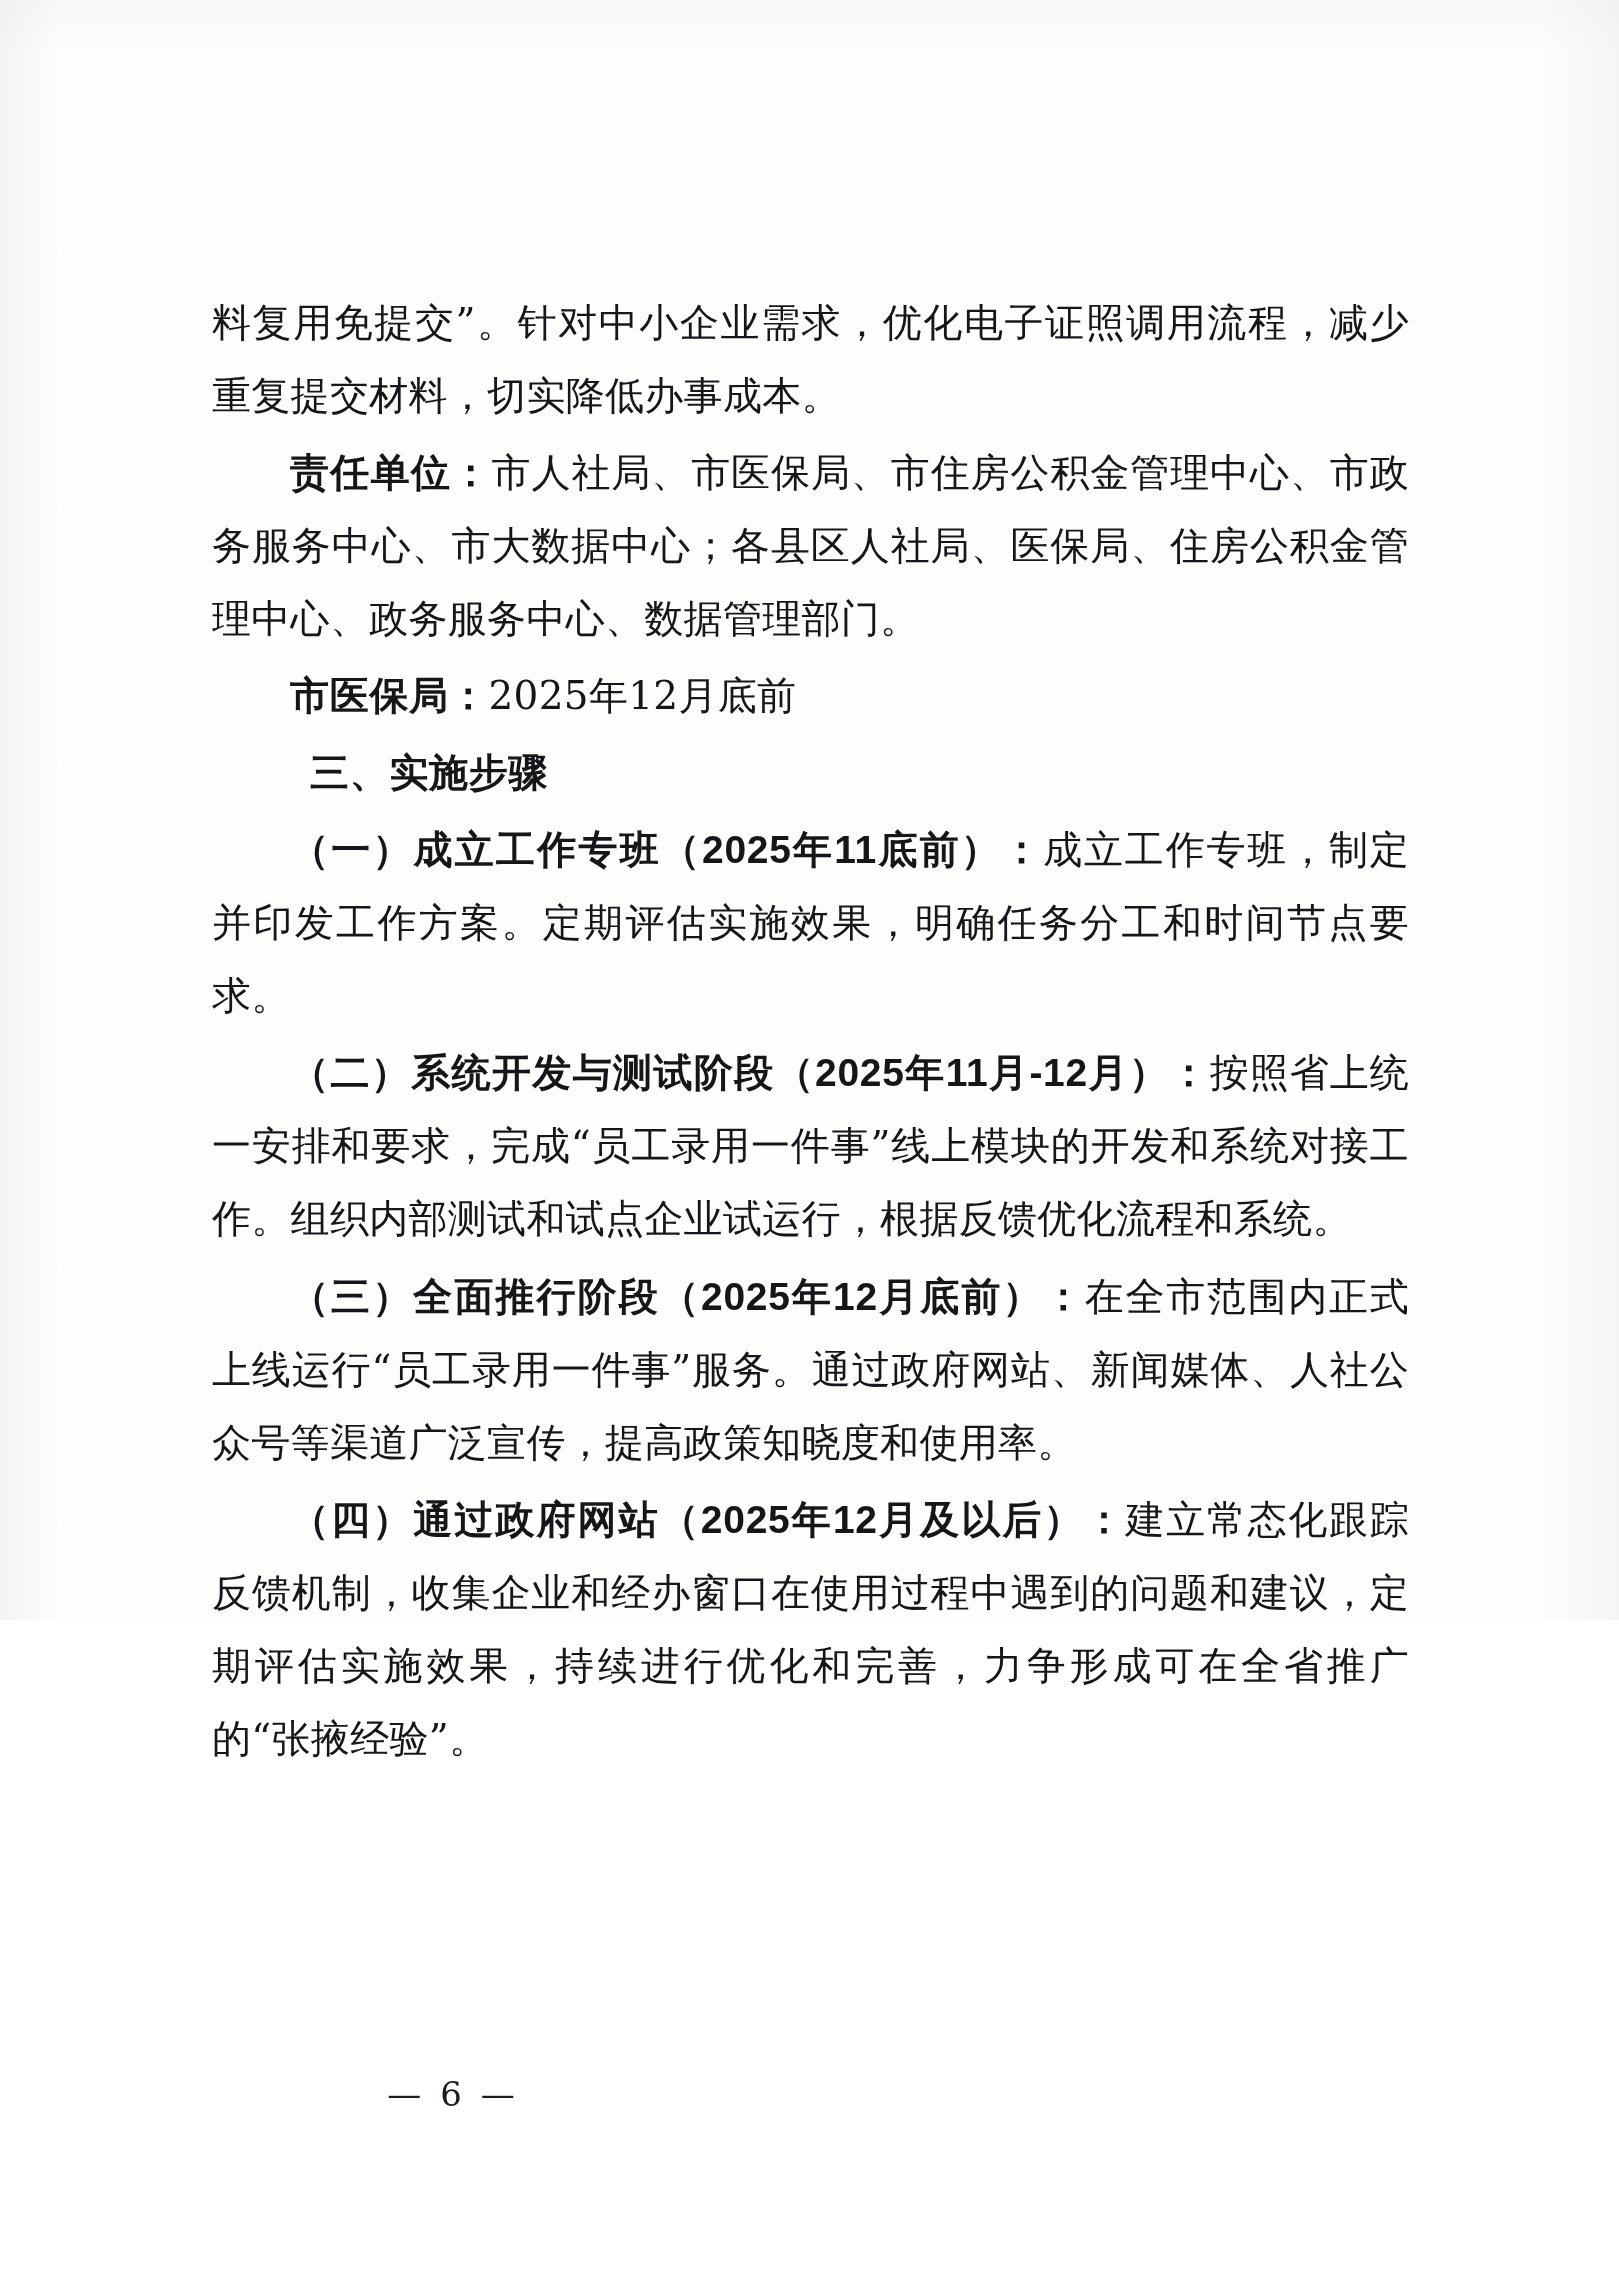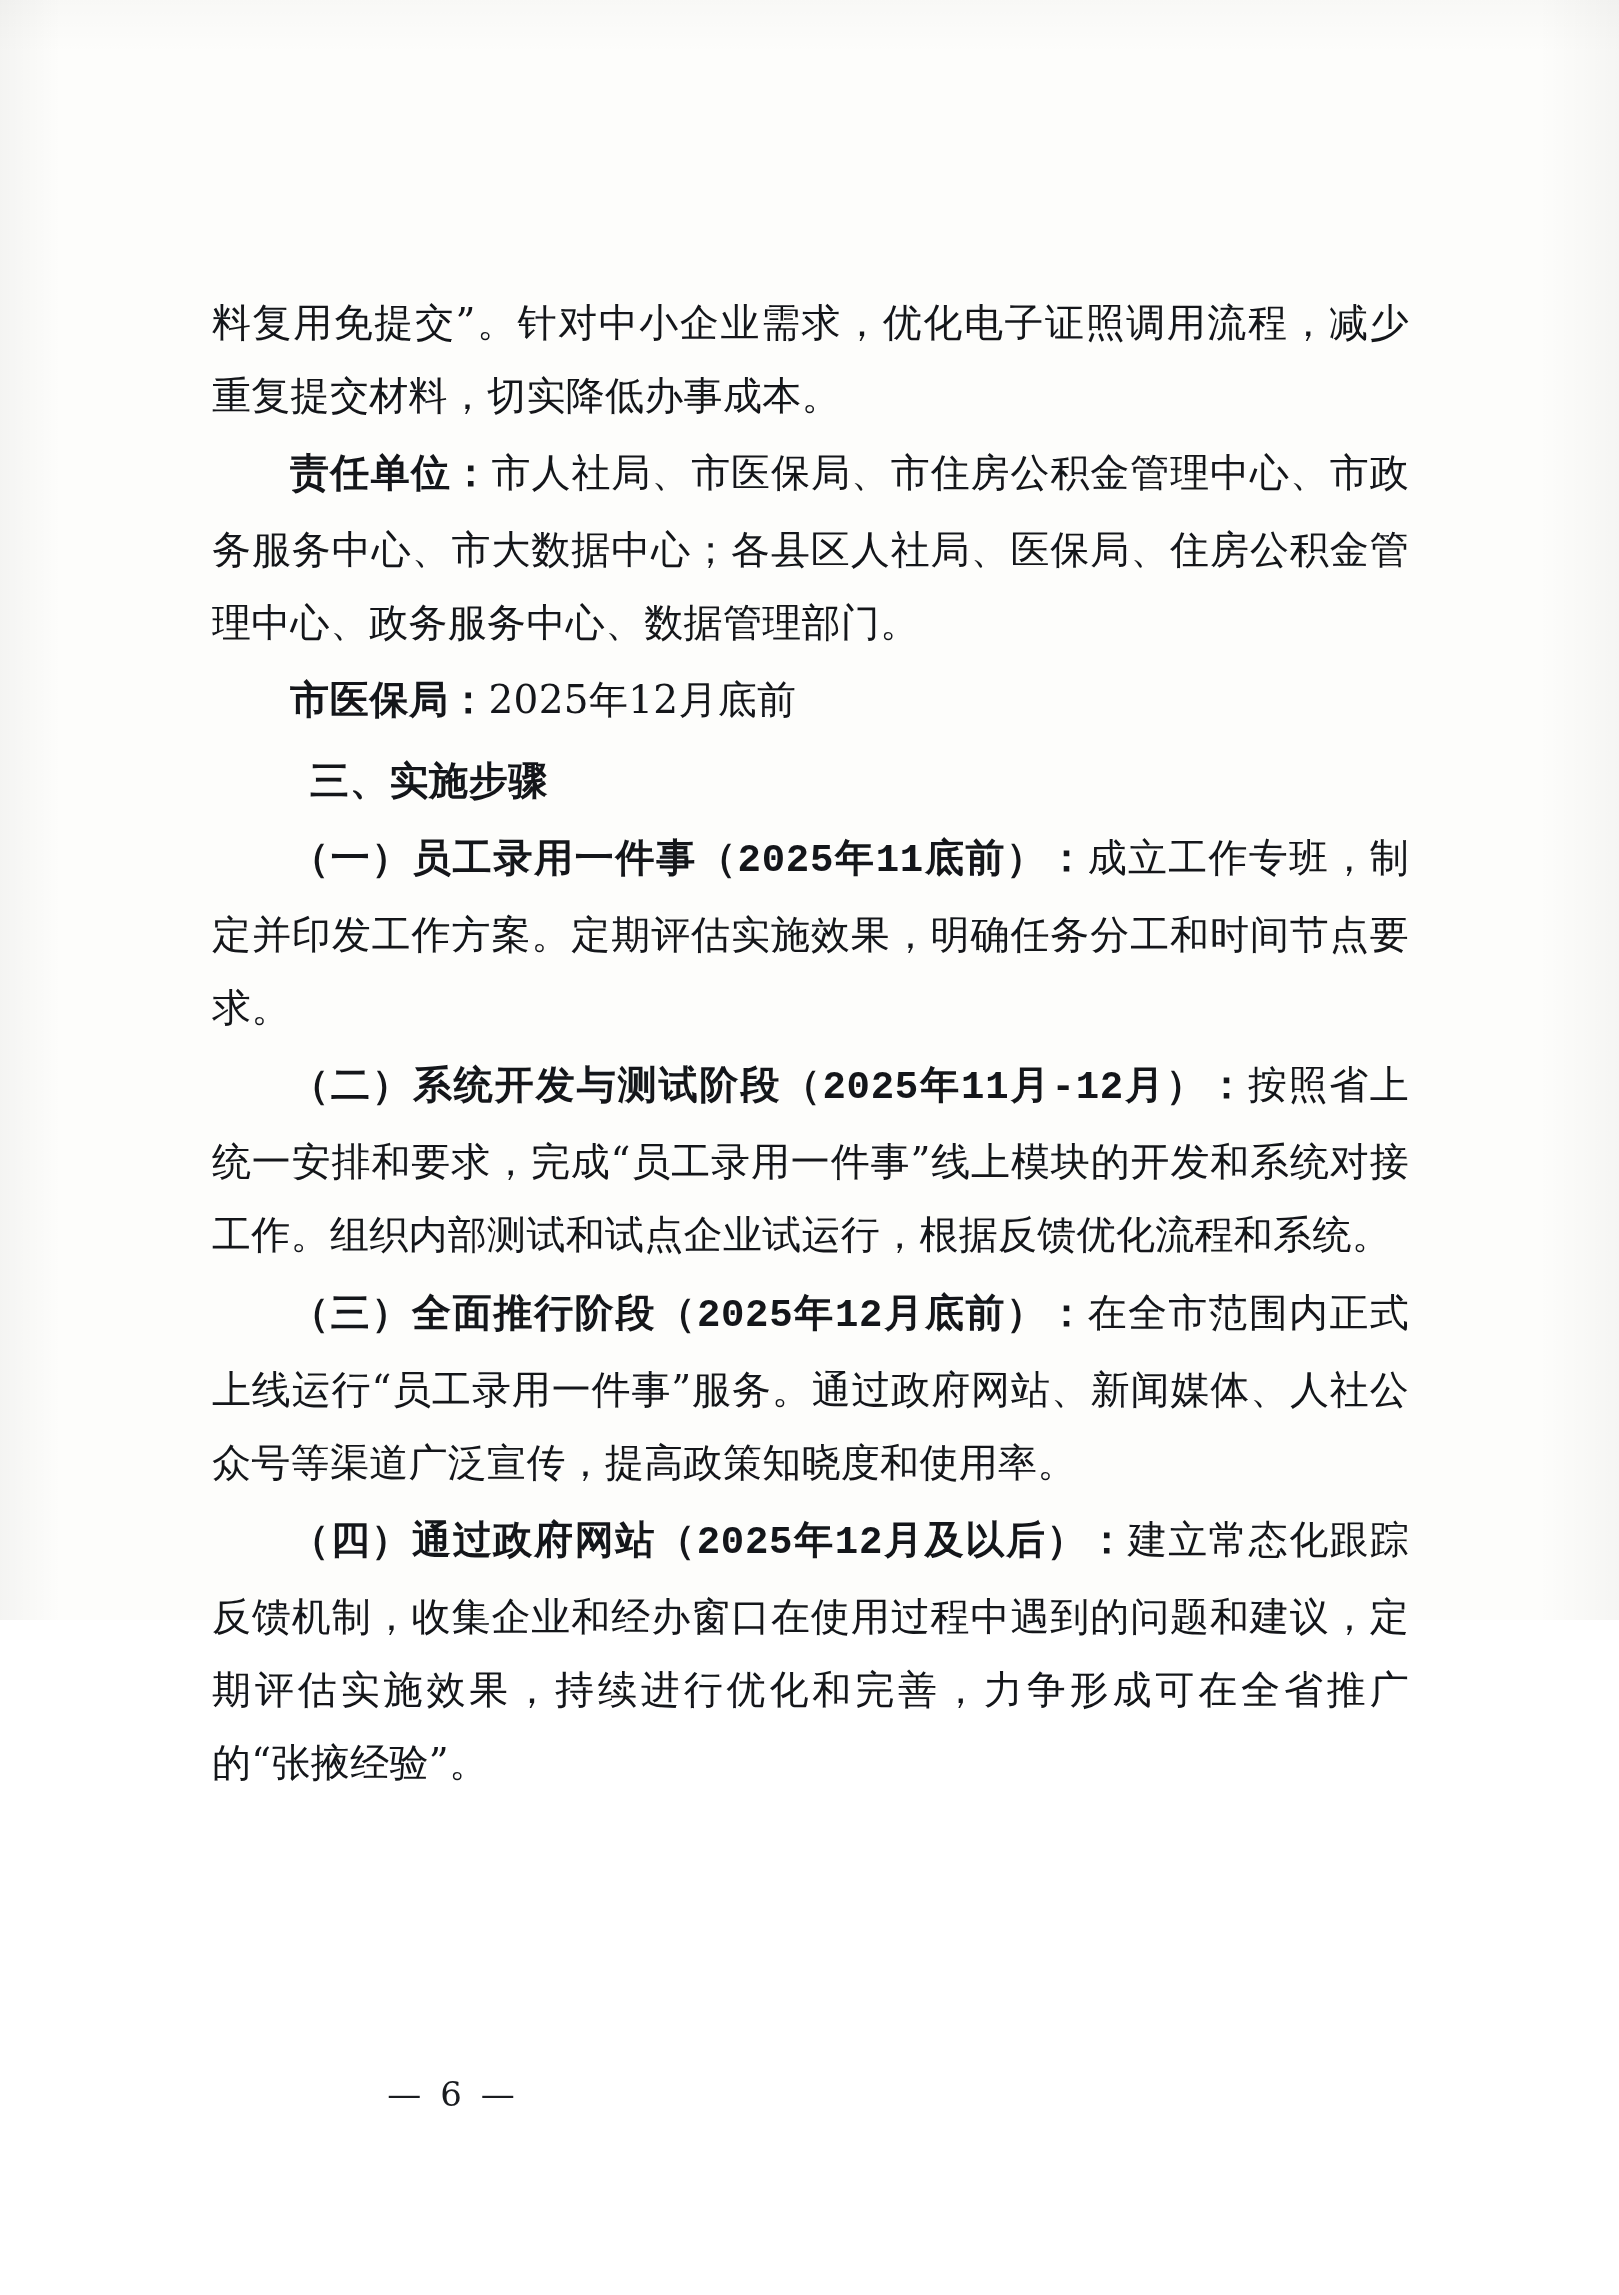--- a/index.html
+++ b/index.html
@@ -46,21 +46,21 @@
     letter-spacing: 0.3px;
     text-align: justify;
     text-justify: inter-character;
     font-family: "DejaVu Serif", "Liberation Serif", serif;
   }
   p.indent {
     text-indent: 78px;
   }
   .lead {
     font-weight: bold;
-    font-family: Liberation Mono, monospace;
+    font-family: Liberation Sans, sans-serif;
     letter-spacing: 0.7px;
   }
   .heading {
     font-weight: bold;
     font-family: "DejaVu Sans", "Liberation Sans", sans-serif;
     letter-spacing: 0.7px;
     margin-left: 20px;
   }
   .pagenum {
     position: absolute;
@@ -93,21 +93,21 @@
 
     <p class="para indent">
       <span class="lead">市医保局：</span><span>2025年12月底前</span>
     </p>
 
     <p class="para indent">
       <span class="heading">三、实施步骤</span>
     </p>
 
     <p class="para indent">
-      <span class="lead">（一）员工录用一件事（2025年11底前）：</span><span>成立工作专班，制定并印发工作方案。定期评估实施效果，明确任务分工和时间节点要求。</span>
+      <span class="lead">（一）成立工作专班（2025年11底前）：</span><span>成立工作专班，制定并印发工作方案。定期评估实施效果，明确任务分工和时间节点要求。</span>
     </p>
 
     <p class="para indent">
       <span class="lead">（二）系统开发与测试阶段（2025年11月-12月）：</span><span>按照省上统一安排和要求，完成“员工录用一件事”线上模块的开发和系统对接工作。组织内部测试和试点企业试运行，根据反馈优化流程和系统。</span>
     </p>
 
     <p class="para indent">
       <span class="lead">（三）全面推行阶段（2025年12月底前）：</span><span>在全市范围内正式上线运行“员工录用一件事”服务。通过政府网站、新闻媒体、人社公众号等渠道广泛宣传，提高政策知晓度和使用率。</span>
     </p>
 

